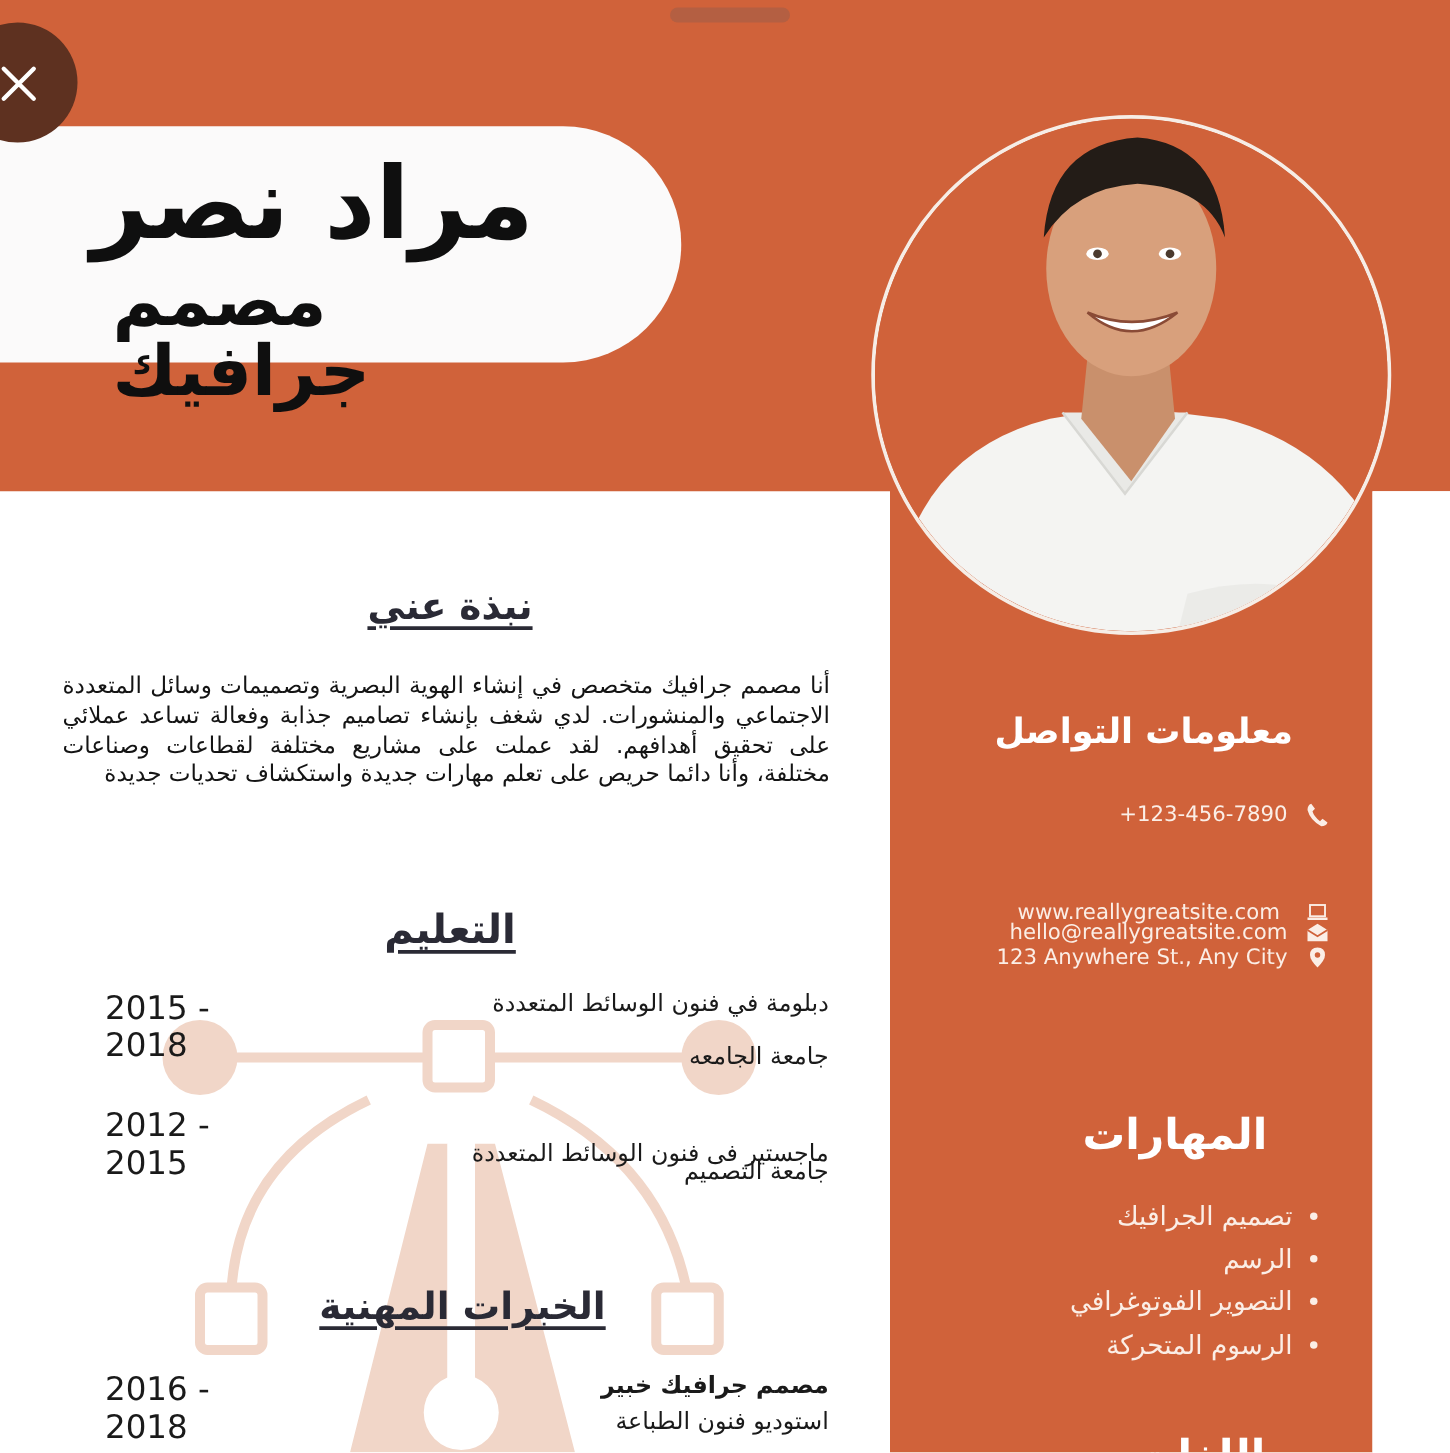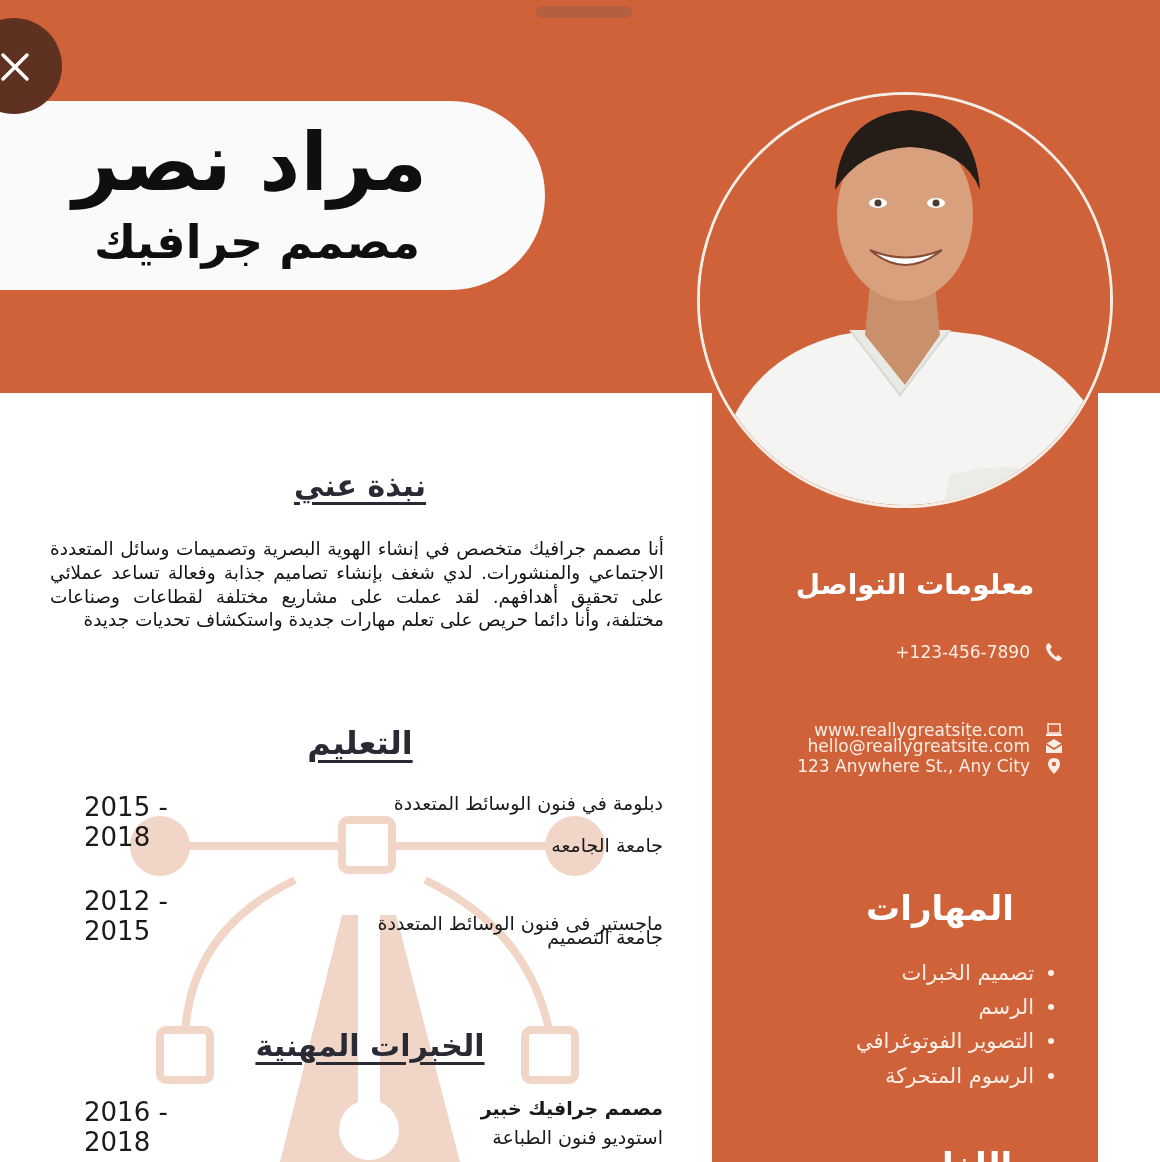--- a/index.html
+++ b/index.html
@@ -10,21 +10,21 @@
   .drag-handle { position: absolute; left: 536px; top: 6px; width: 96px; height: 12px; border-radius: 6px; background: #b45f42; }
 
   .side-col { position: absolute; left: 712px; top: 380px; width: 386px; height: 782px; background: #d0623a; }
   .side-right-gap { position: absolute; left: 1098px; top: 393px; width: 62px; height: 769px; background: #ffffff; }
 
   .close-btn { position: absolute; left: -34px; top: 18px; width: 96px; height: 96px; border-radius: 50%; background: #5e3120; z-index: 5; cursor: pointer; }
   .close-btn svg { position: absolute; left: 34px; top: 34px; }
 
   .name-pill { position: absolute; left: -40px; top: 101px; width: 585px; height: 189px; background: #fbfafa; border-radius: 0 95px 95px 0; }
   .name { position: absolute; left: 60px; top: 115px; width: 380px; text-align: center; direction: rtl; font-family: "DejaVu Sans", sans-serif; font-weight: bold; font-size: 80px; line-height: 96px; color: #0f0f0f; }
-  .role { position: absolute; left: 90px; top: 214px; width: 330px; text-align: right; direction: rtl; font-weight: bold; font-size: 46px; line-height: 56px; color: #0f0f0f; }
+  .role { position: absolute; left: 90px; top: 214px; width: 330px; text-align: left; direction: rtl; font-weight: bold; font-size: 56px; line-height: 56px; color: #0f0f0f; }
 
   .photo-wrap { position: absolute; left: 697px; top: 92px; width: 416px; height: 416px; border-radius: 50%; border: 3px solid #f6ede6; overflow: hidden; background: #d0623a; }
   .photo-wrap svg { display: block; }
 
   .sec-title { position: absolute; direction: rtl; text-align: center; font-weight: bold; color: #2a2a35; text-decoration: underline; text-underline-offset: 6px; text-decoration-thickness: 3px; }
   .about-title { left: 240px; top: 468px; width: 240px; font-size: 30px; }
   .about-body { position: absolute; left: 50px; top: 537px; width: 614px; direction: rtl; text-align: justify; font-size: 18.5px; line-height: 23.8px; color: #141414; }
 
   .edu-title { left: 250px; top: 724px; width: 220px; font-size: 32px; }
   .exp-title { left: 220px; top: 1028px; width: 300px; font-size: 30px; }
@@ -159,21 +159,21 @@
     <svg width="14" height="18" viewBox="0 0 14 18">
         <path d="M7 1 Q1 1 1 7 Q1 11 7 17 Q13 11 13 7 Q13 1 7 1 Z" fill="#fbeee6"></path>
         <circle cx="7" cy="7" r="2.2" fill="#d0623a"></circle>
       </svg>
   </span>
 </div>
 
 <div class="side-title skills-title">المهارات</div>
 <div class="skill-row" style="top:961px;">
     <span class="bullet"></span>
-    <span>تصميم الخبرات</span>
+    <span>تصميم الجرافيك</span>
   </div>
 <div class="skill-row" style="top:995px;">
     <span class="bullet"></span>
     <span>الرسم</span>
   </div>
 <div class="skill-row" style="top:1029px;">
     <span class="bullet"></span>
     <span>التصوير الفوتوغرافي</span>
   </div>
 <div class="skill-row" style="top:1064px;">

